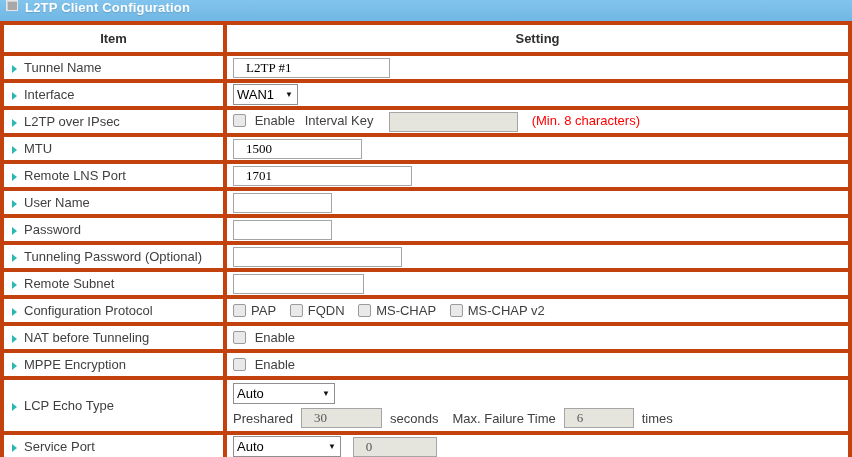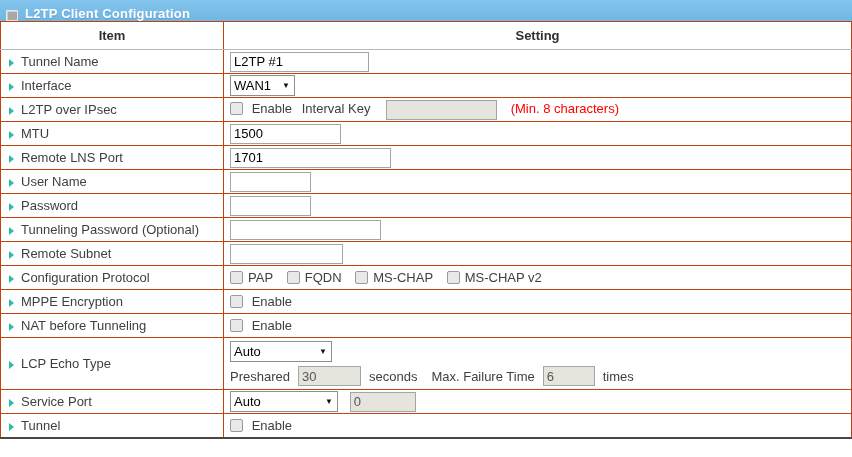--- a/index.html
+++ b/index.html
@@ -1,37 +1,37 @@
 <!DOCTYPE html>
 <html><head>
 <meta charset="utf-8">
 <style>
   html,body{margin:0;padding:0;background:#fff;}
   body{font-family:"Liberation Sans",sans-serif;font-size:13px;color:#3f3f3f;width:852px;}
 
   
-  .titlebar{height:21px;background:linear-gradient(#82c4ed,#70b7e4);display:flex;align-items:flex-end;padding:0 6px;box-sizing:border-box;}
+  .titlebar{height:21px;background:linear-gradient(#82c4ed,#70b7e4);display:flex;align-items:flex-start;padding:0 6px;box-sizing:border-box;}
   .box-icon{width:10px;height:9px;background:#a8a8a8;border:1px solid #e6e6e6;box-shadow:inset 1px 1px 0 #cfcfcf;margin-right:7px;flex:0 0 auto;}
   .title-text{color:#ffffff;font-weight:bold;font-size:13px;letter-spacing:.2px;text-shadow:0 1px 1px rgba(60,110,150,.35);}
 
   
   table{width:852px;border-collapse:collapse;table-layout:fixed;}
   col.c-item{width:223px;}
-  td{border:1px solid #c2410c;vertical-align:middle;padding:0;}
+  td{border:4px solid #c2410c;vertical-align:middle;padding:0;}
   tr.hdr td{height:27px;font-weight:bold;text-align:center;color:#2f2f2f;border-bottom:1px solid #b7b7b7;}
   tr.std td{height:23px;}
   tr.lcp td{height:44px;}
   tr.last td{border-bottom:2px solid #474747;}
 
   td.item{padding-left:8px;}
   td.setting{padding-left:6px;}
 
   .bullet{display:inline-block;width:0;height:0;border-left:5px solid #2db8b2;border-top:4px solid transparent;border-bottom:4px solid transparent;margin-right:7px;vertical-align:-1px;}
 
-  input[type=text]{height:16px;border:1px solid #a5a5a5;padding:1px 3px;font-family:Liberation Sans, sans-serif;font-size:13px;color:#000;box-sizing:content-box;background:#fff;vertical-align:middle;}
+  input[type=text]{height:16px;border:1px solid #a5a5a5;padding:1px 12px;font-family:Liberation Serif, serif;font-size:13px;color:#000;box-sizing:content-box;background:#fff;vertical-align:middle;}
   input.dis{background:#e5e5de;color:#555;}
 
   .w138{width:131px;} .w110{width:103px;} .w160{width:153px;} .w80{width:73px;}
   .w150{width:143px;} .w112{width:105px;} .w60{width:55px;} .w48{width:44px;} .w65{width:58px;}
 
   .sel{position:relative;display:inline-block;border:1px solid #8f8f8f;background:#fff;height:19px;vertical-align:middle;}
   .sel select{appearance:none;-webkit-appearance:none;border:none;background:transparent;font-family:"Liberation Sans",sans-serif;font-size:13px;color:#000;height:19px;padding:0 18px 0 3px;margin:0;width:100%;box-sizing:border-box;}
   .sel .arrow{position:absolute;right:4px;top:50%;transform:translateY(-50%);font-size:8px;color:#111;pointer-events:none;line-height:1;}
   .sel-63{width:63px;} .sel-100{width:100px;} .sel-106{width:106px;}
 
@@ -129,29 +129,29 @@
     <td class="item"><span class="bullet"></span><span>Configuration Protocol</span></td>
     <td class="setting">
       <span class="cb-group"><input type="checkbox" style=""><span class="cb-label">PAP</span></span>
       <span class="cb-group"><input type="checkbox" style=""><span class="cb-label">FQDN</span></span>
       <span class="cb-group"><input type="checkbox" style=""><span class="cb-label">MS-CHAP</span></span>
       <span class="cb-group"><input type="checkbox" style=""><span class="cb-label">MS-CHAP v2</span></span>
     </td>
   </tr>
 
   <tr class="std">
-    <td class="item"><span class="bullet"></span><span>MPPE Encryption</span></td>
+    <td class="item"><span class="bullet"></span><span>NAT before Tunneling</span></td>
     <td class="setting">
       <input type="checkbox" style="">
       <span class="cb-label">Enable</span>
     </td>
   </tr>
 
   <tr class="std">
-    <td class="item"><span class="bullet"></span><span>NAT before Tunneling</span></td>
+    <td class="item"><span class="bullet"></span><span>MPPE Encryption</span></td>
     <td class="setting">
       <input type="checkbox" style="">
       <span class="cb-label">Enable</span>
     </td>
   </tr>
 
   <tr class="lcp">
     <td class="item"><span class="bullet"></span><span>LCP Echo Type</span></td>
     <td class="setting">
       <div class="lcp-line first">

